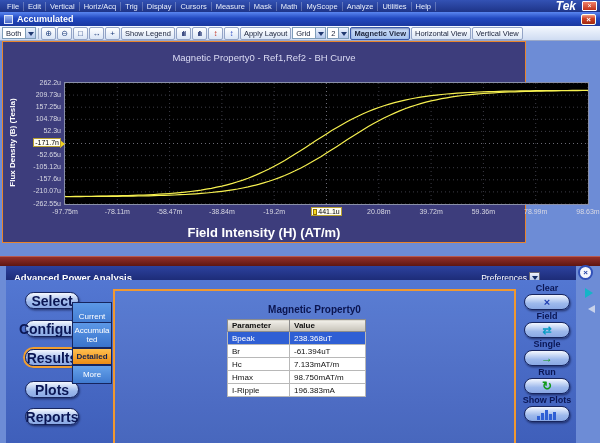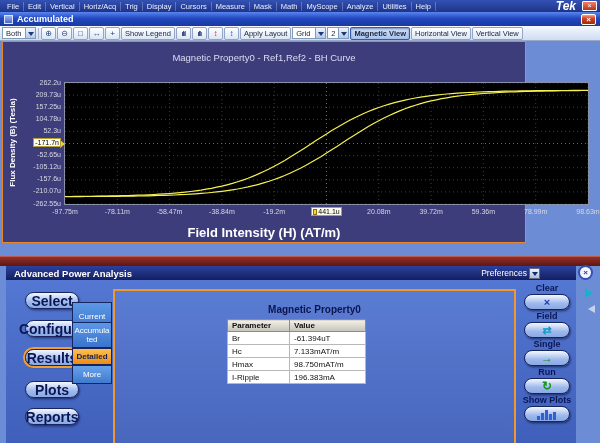--- a/index.html
+++ b/index.html
@@ -59,21 +59,21 @@
   .cursor-flag { display:inline-block; width:4px; height:6px; background:#f8d820;
     margin-right:1px; border:1px solid #907000; vertical-align:-1px; }
   .y-cursor-marker { position:absolute; left:57px; top:98px; width:0; height:0;
     border:4px solid transparent; border-left:5px solid #f0d020; }
 
   
   .maroon { position:absolute; top:256px; left:0; width:600px; height:10px;
     background:linear-gradient(#93302a,#5e1612); border-top:1px solid #b85a50; }
 
   
-  .apa-titlebar { position:absolute; top:266px; left:6px; width:570px; height:14px;
+  .apa-titlebar { position:absolute; top:266px; left:6px; width:570px; height:23px;
     background:linear-gradient(#2c419e,#141f60); color:#fff; display:flex; align-items:center; padding:0 8px; }
   .apa-title { font-weight:bold; font-size:9.5px; flex:1; }
   .prefs { display:flex; align-items:center; gap:2px; font-size:8.5px; margin-right:28px; cursor:pointer; }
   .prefs-arrow { width:11px; height:11px; background:linear-gradient(#eef2fc,#a8bce0);
     border:1px solid #667; display:flex; align-items:flex-start; justify-content:center; }
   .prefs-arrow::after { content:""; border:3px solid transparent; border-top:4px solid #112a66; margin-top:3px; }
   .apa-body { position:absolute; top:280px; left:6px; width:570px; height:163px;
     background:linear-gradient(#5377d2,#3f5fba); }
 
   .nav-btn { position:absolute; left:19px; width:54px; height:17px; border-radius:9px;
@@ -285,20 +285,24 @@
     <div class="results-box">
       <div class="results-title">Magnetic Property0</div>
       <table class="res-table">
         <thead>
           <tr>
             <th>Parameter</th>
             <th>Value</th>
           </tr>
         </thead>
         <tbody>
+          <tr class="sel">
+            <td>Bpeak</td>
+            <td>238.368uT</td>
+          </tr>
           <tr>
             <td>Br</td>
             <td>-61.394uT</td>
           </tr>
           <tr>
             <td>Hc</td>
             <td>7.133mAT/m</td>
           </tr>
           <tr>
             <td>Hmax</td>

